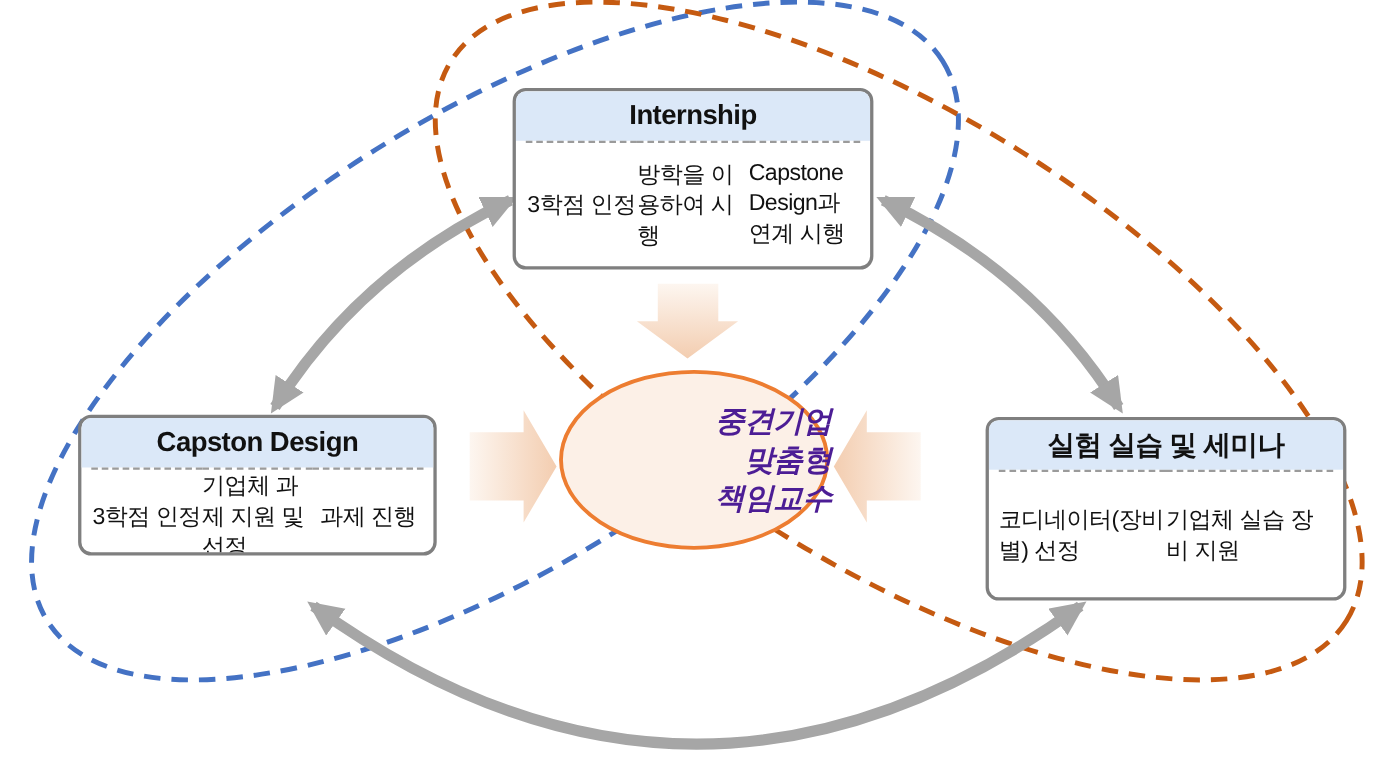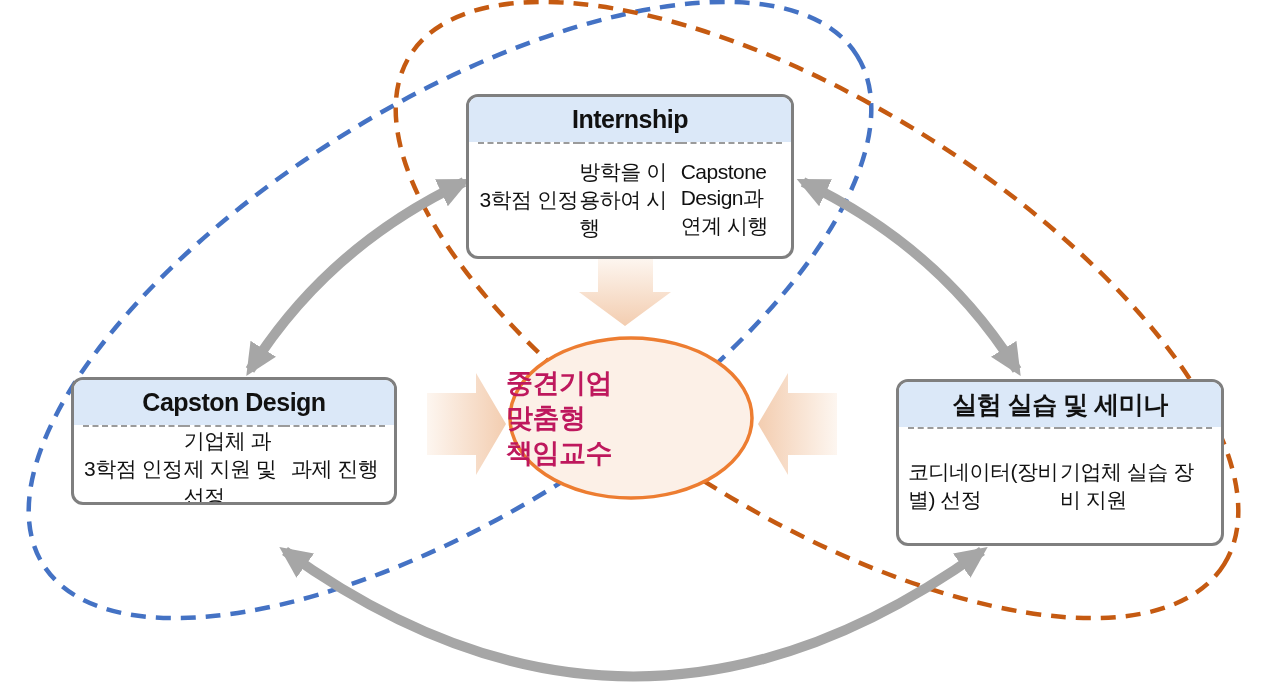--- a/index.html
+++ b/index.html
@@ -16,22 +16,22 @@
   .box-header{
     height:45px;flex:0 0 45px;background:#dbe8f8;display:flex;align-items:center;justify-content:center;
     font-size:25px;font-weight:700;letter-spacing:-0.5px;
   }
   .box-rows{flex:1;display:flex;flex-direction:row;padding:0 9px;}
   .row{
     flex:1;display:flex;align-items:center;justify-content:center;
     border-top:2px dashed #9b9b9b;font-size:21px;font-weight:500;letter-spacing:-0.5px;
   }
   .center-label{
-    position:absolute;left:506px;top:366px;width:250px;text-align:left;
-    font-size:27px;font-weight:700;line-height:35px;letter-spacing:-0.5px;color:#be185d;
+    position:absolute;left:506px;top:366px;width:250px;text-align:right;
+    font-size:27px;font-weight:700;line-height:35px;letter-spacing:-0.5px;color:#4c1d95;font-style:italic;
   }
 </style>
 </head>
 <body>
 
 <div class="canvas">
 
   <svg class="layer" width="1267" height="692" viewBox="0 0 1267 692">
     <defs>
       <linearGradient id="gDown" x1="0" y1="258" x2="0" y2="326" gradientUnits="userSpaceOnUse">
@@ -68,21 +68,21 @@
 
     <ellipse cx="631" cy="418" rx="121" ry="80" stroke-width="3.5" fill="#FCF0E7" stroke="#ED7D31"></ellipse>
   </svg>
 
   <div class="center-label">
     <div>중견기업</div>
     <div>맞춤형</div>
     <div>책임교수</div>
   </div>
 
-  <div class="box" style="left:466px;top:94px;width:328px;height:165px;">
+  <div class="box" style="left:466px;top:80px;width:328px;height:165px;">
     <div class="box-header">Internship</div>
     <div class="box-rows">
       <div class="row">3학점 인정</div>
       <div class="row">방학을 이용하여 시행</div>
       <div class="row">Capstone Design과 연계 시행</div>
     </div>
   </div>
 
   <div class="box" style="left:71px;top:377px;width:326px;height:128px;">
     <div class="box-header">Capston Design</div>

